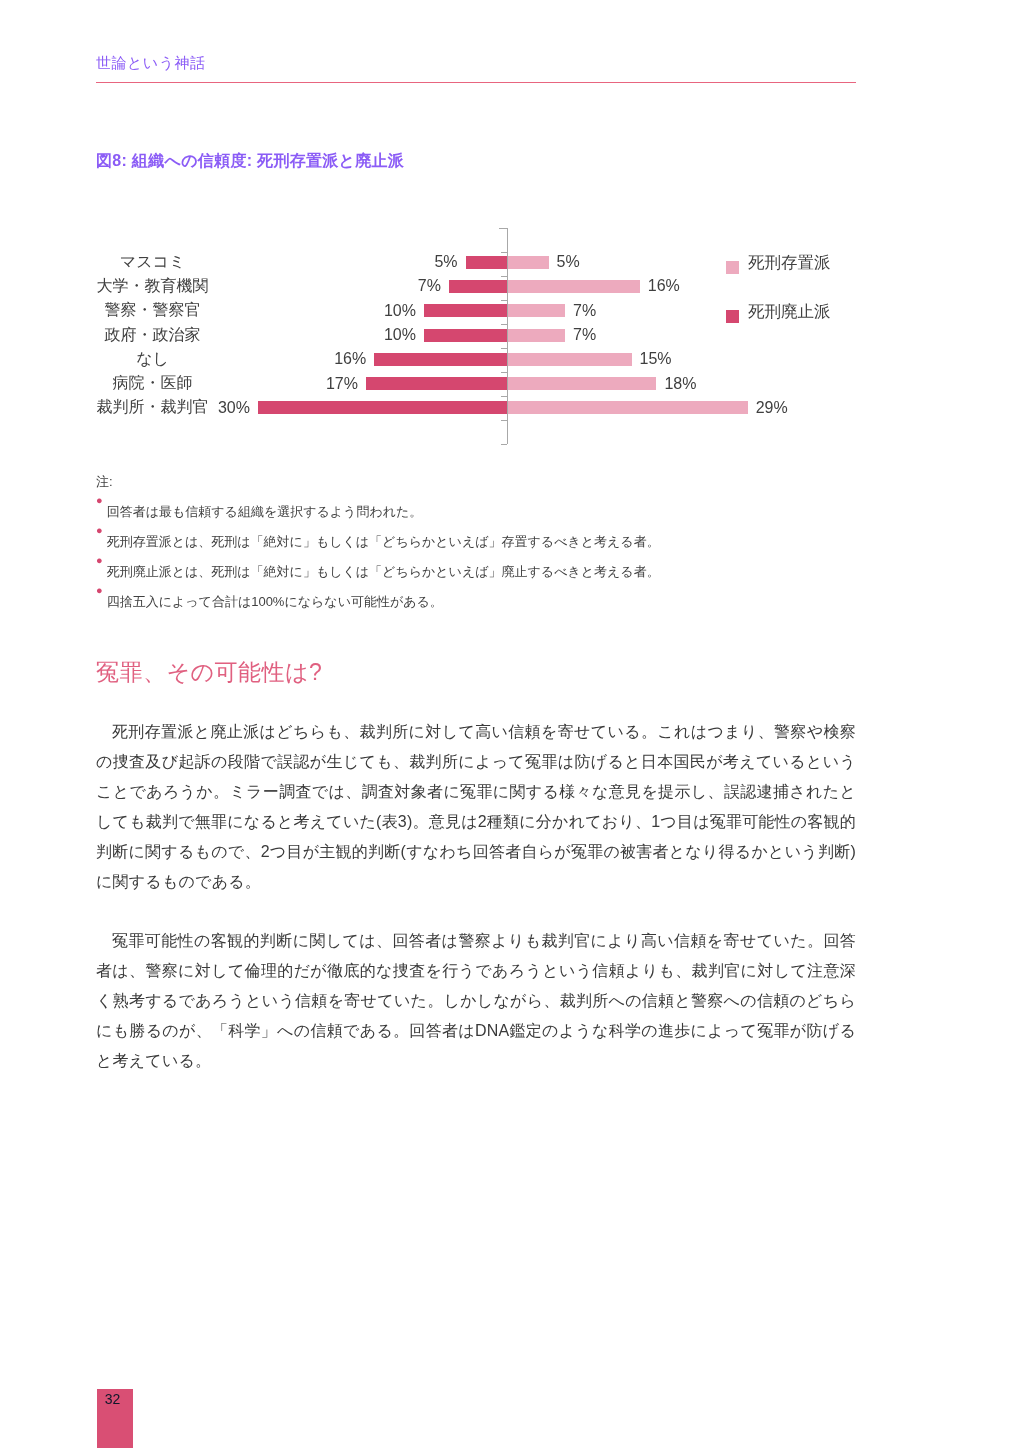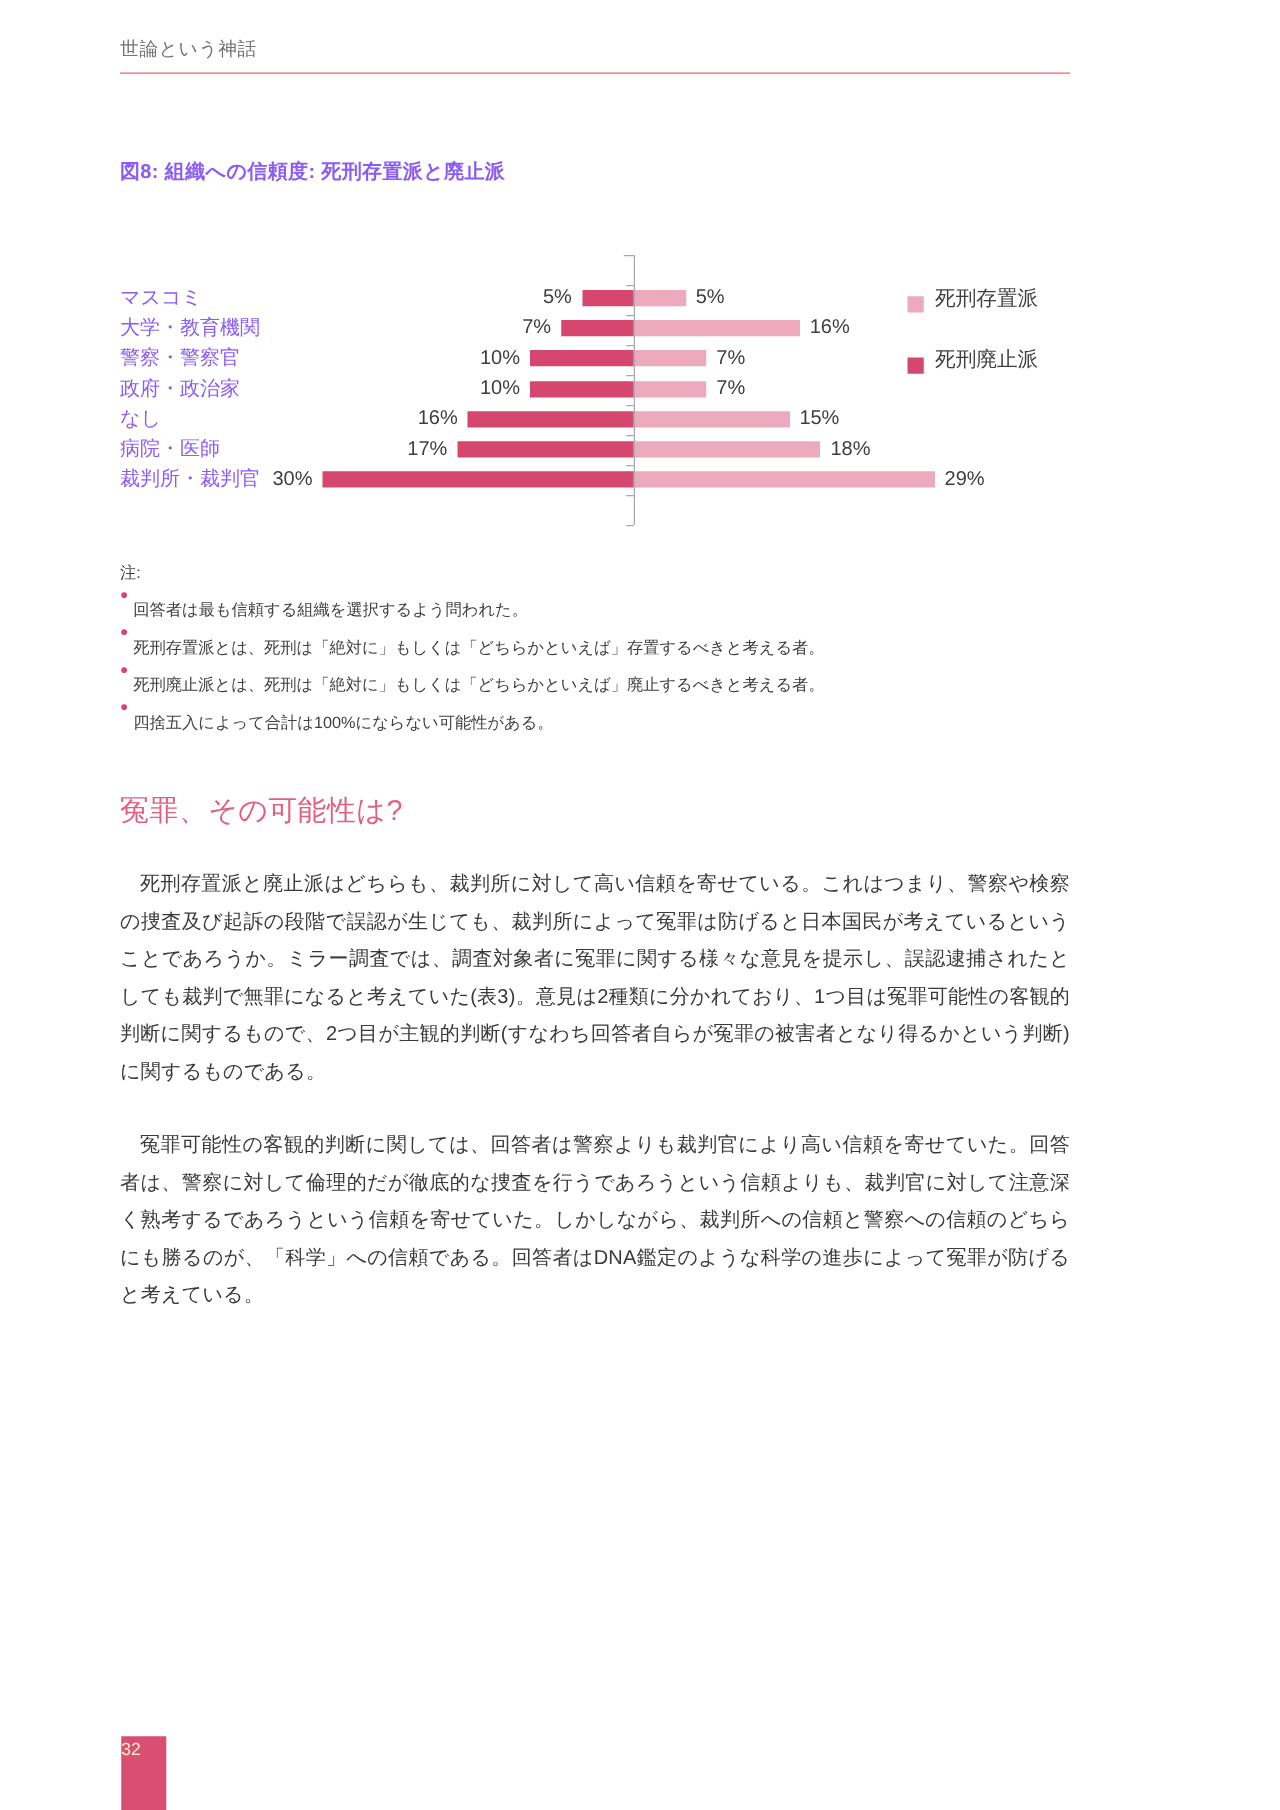--- a/index.html
+++ b/index.html
@@ -7,31 +7,31 @@
     position:relative;
     width:1024px;height:1448px;
     background:#ffffff;
     font-family:"Liberation Sans","DejaVu Sans",sans-serif;
     color:#3c3c3c;
     overflow:hidden;
   }
   .content{position:absolute;left:96px;top:0;width:760px;}
 
   
-  .running-header{margin-top:30px;font-size:15px;color:#737373;letter-spacing:.5px;}
+  .running-header{margin-top:54px;font-size:15px;color:#8b5cf6;letter-spacing:.5px;}
   .header-rule{margin-top:9px;border-bottom:1.5px solid #e8657f;width:760px;}
 
   
   .figure-title{margin-top:68px;font-size:16px;font-weight:bold;color:#8b5cf6;letter-spacing:.3px;}
 
   
   .chart{position:relative;height:216px;margin-top:56px;}
   .chart-rows{padding-top:22px;}
   .chart-row{display:grid;grid-template-columns:113px 298px 1fr;align-items:center;height:24.3px;}
-  .cat-label{font-size:16px;color:#8b5cf6;text-align:left;white-space:nowrap;}
+  .cat-label{font-size:16px;color:#404040;text-align:center;white-space:nowrap;}
   .zone-left{display:flex;justify-content:flex-end;align-items:center;height:100%;}
   .zone-right{display:flex;justify-content:flex-start;align-items:center;height:100%;}
   .bar{height:13px;}
   .val{font-size:16px;color:#3f3f3f;white-space:nowrap;}
   .zone-left .val{margin-right:8px;}
   .zone-right .val{margin-left:8px;}
   .chart-axis{position:absolute;left:411px;top:0;width:1px;height:216px;background:#a8a8a8;}
   .tick{position:absolute;right:1px;height:1px;background:#a8a8a8;}
   .chart-legend{position:absolute;left:630px;top:24px;display:flex;flex-direction:column;gap:27px;}
   .legend-item{display:flex;align-items:flex-end;gap:9px;font-size:16.5px;color:#3f3f3f;}
@@ -49,22 +49,22 @@
   .paragraphs{margin-top:4px;}
   .para{
     margin-top:29px;
     font-size:16px;line-height:30px;color:#3a3a3a;
     text-align:justify;text-indent:1em;letter-spacing:.2px;
   }
 
   
   .page-number-box{
     position:absolute;left:97px;top:1389px;width:36px;height:59px;
-    background:#d94f74;color:#fef9c3;font-size:14px;
-    box-sizing:border-box;padding:2px 5px 0 0;text-align:left;
+    background:#d94f74;color:#0f172a;font-size:14px;
+    box-sizing:border-box;padding:2px 5px 0 0;text-align:center;
   }
 </style>
 </head>
 <body>
 
 <div class="page">
   <div class="content">
 
     <div class="running-header">世論という神話</div>
     <div class="header-rule"></div>

